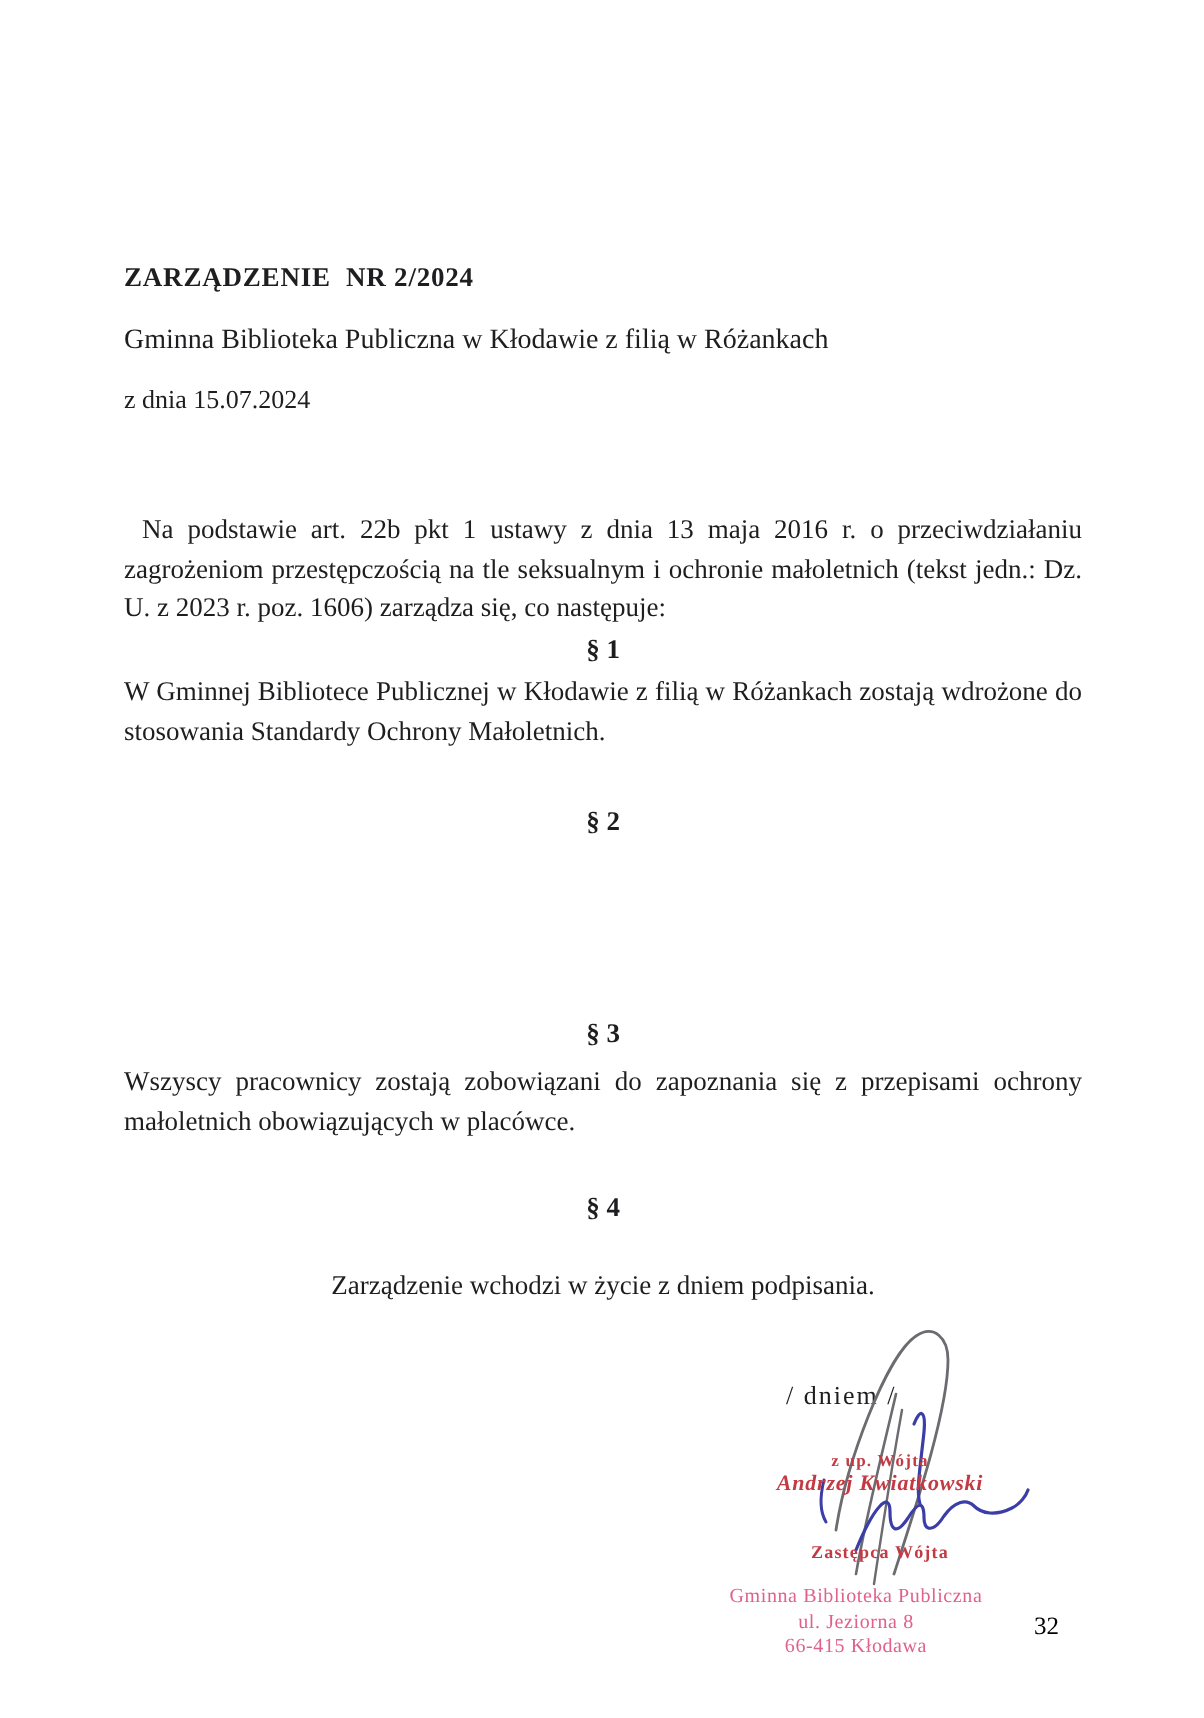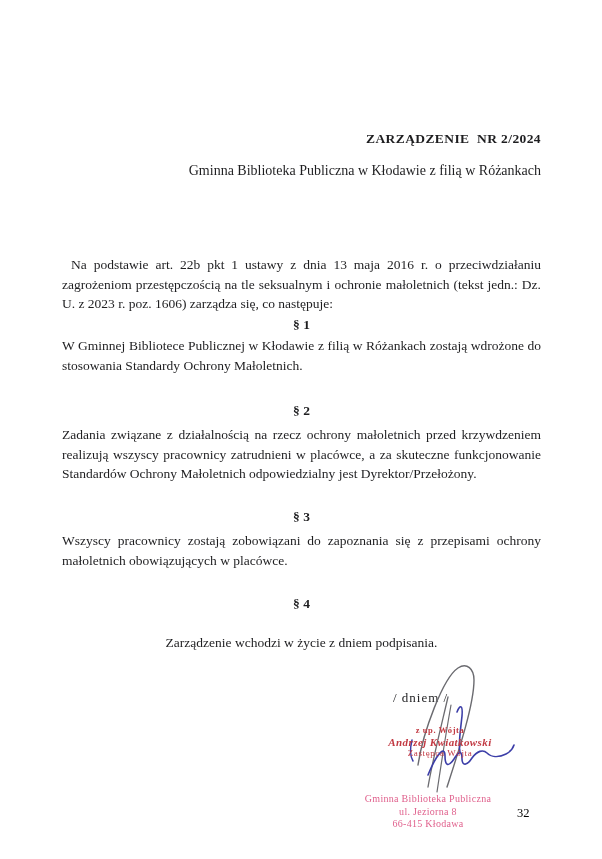--- a/index.html
+++ b/index.html
@@ -6,21 +6,21 @@
   .page {
     position: relative;
     width: 602px;
     height: 859px;
     background: #ffffff;
     font-family: "Liberation Serif", serif;
     color: #1e1e20;
     overflow: hidden;
   }
   .abs { position: absolute; }
-  .centered { left: 62px; width: 479px; text-align: right; }
+  .centered { left: 62px; width: 479px; text-align: left; }
   .doc-title {
     top: 131px;
     font-size: 13.5px;
     font-weight: 700;
     letter-spacing: 0.4px;
     white-space: pre;
   }
   .org-line   { top: 163px; font-size: 14px; }
   .date-line  { top: 192px; font-size: 13px; }
   .subject-line { top: 217px; font-size: 13.5px; }
@@ -48,21 +48,21 @@
     letter-spacing: 1px;
   }
   .signature-svg { left: 395px; top: 652px; }
   .stamp-upper {
     left: 366px; top: 725px; width: 148px;
     text-align: center;
     color: #c23a43;
   }
   .stamp-upper .s-line1 { font-size: 8.5px; font-weight: 700; letter-spacing: 0.6px; }
   .stamp-upper .s-name  { font-size: 11px; font-weight: 700; font-style: italic; letter-spacing: 0.4px; margin-top: 1px; font-family: Liberation Serif, serif; }
-  .stamp-upper .s-title { font-size: 9px;  font-weight: 400; letter-spacing: 0.6px; margin-top: 0; }
+  .stamp-upper .s-title { font-size: 9px;  font-weight: 700; letter-spacing: 0.6px; margin-top: 23px; }
   .stamp-lower {
     left: 348px; top: 793px; width: 160px;
     text-align: center;
     color: #e0618d;
     font-weight: 400;
     font-size: 10px;
     line-height: 12.5px;
     letter-spacing: 0.3px;
   }
   .page-number {
@@ -73,29 +73,29 @@
 </style>
 </head>
 <body>
 
 <div class="page">
 
   <div class="abs centered doc-title">ZARZĄDZENIE  NR 2/2024</div>
 
   <div class="abs centered org-line">Gminna Biblioteka Publiczna w Kłodawie z filią w Różankach</div>
 
+  <div class="abs centered date-line">z dnia 15.07.2024</div>
 
 
   <div class="abs body-par preamble">Na podstawie art. 22b pkt 1 ustawy z dnia 13 maja 2016 r. o przeciwdziałaniu zagrożeniom przestępczością na tle seksualnym i ochronie małoletnich (tekst jedn.: Dz. U. z 2023 r. poz. 1606) zarządza się, co następuje:</div>
 
   <div class="abs sec-head sec1-head">§ 1</div>
   <div class="abs body-par sec1-body">W Gminnej Bibliotece Publicznej w Kłodawie z filią w Różankach zostają wdrożone do stosowania Standardy Ochrony Małoletnich.</div>
 
   <div class="abs sec-head sec2-head">§ 2</div>
-  <div class="abs body-par sec2-body">Zadania związane z działalnością na rzecz ochrony małoletnich przed krzywdzeniem realizują wszyscy pracownicy zatrudnieni w placówce, a za skuteczne funkcjonowanie Standardów Ochrony Małoletnich odpowiedzialny jest Dyrektor/Przełożony.</div>
 
   <div class="abs sec-head sec3-head">§ 3</div>
   <div class="abs body-par sec3-body">Wszyscy pracownicy zostają zobowiązani do zapoznania się z przepisami ochrony małoletnich obowiązujących w placówce.</div>
 
   <div class="abs sec-head sec4-head">§ 4</div>
   <div class="abs body-par sec4-body">Zarządzenie wchodzi w życie z dniem podpisania.</div>
 
   <div class="abs podpis-label">/ dniem /</div>
 
   <svg class="abs signature-svg" width="130" height="148" viewBox="0 0 130 148" fill="none" xmlns="http://www.w3.org/2000/svg">

